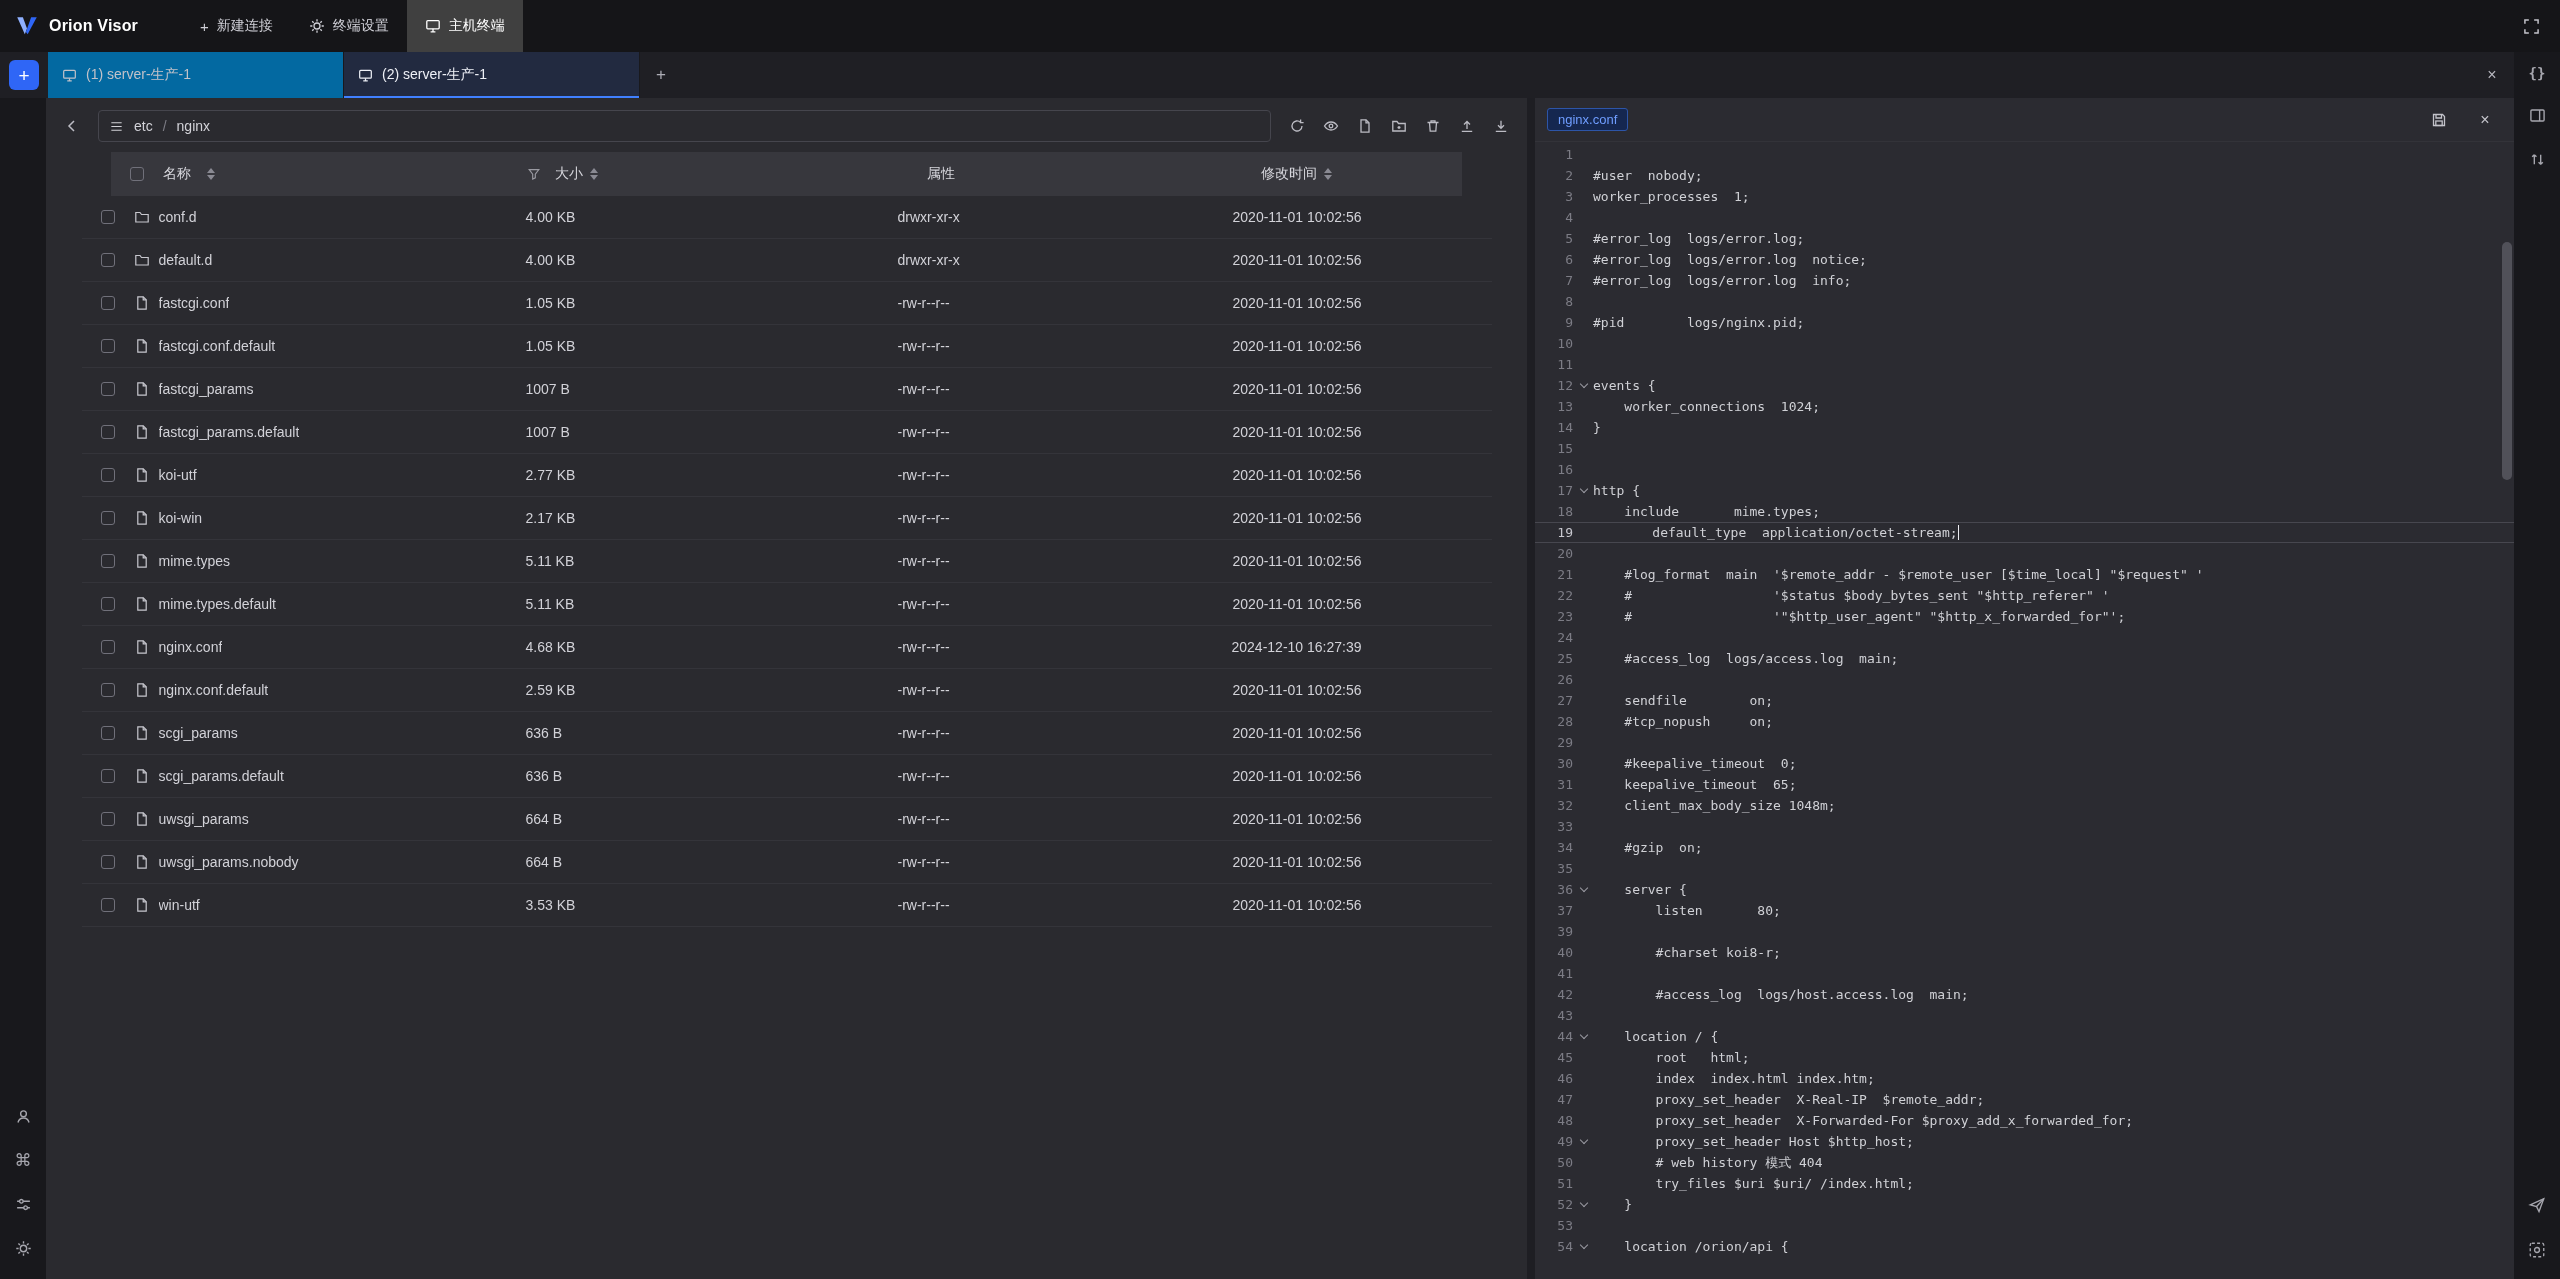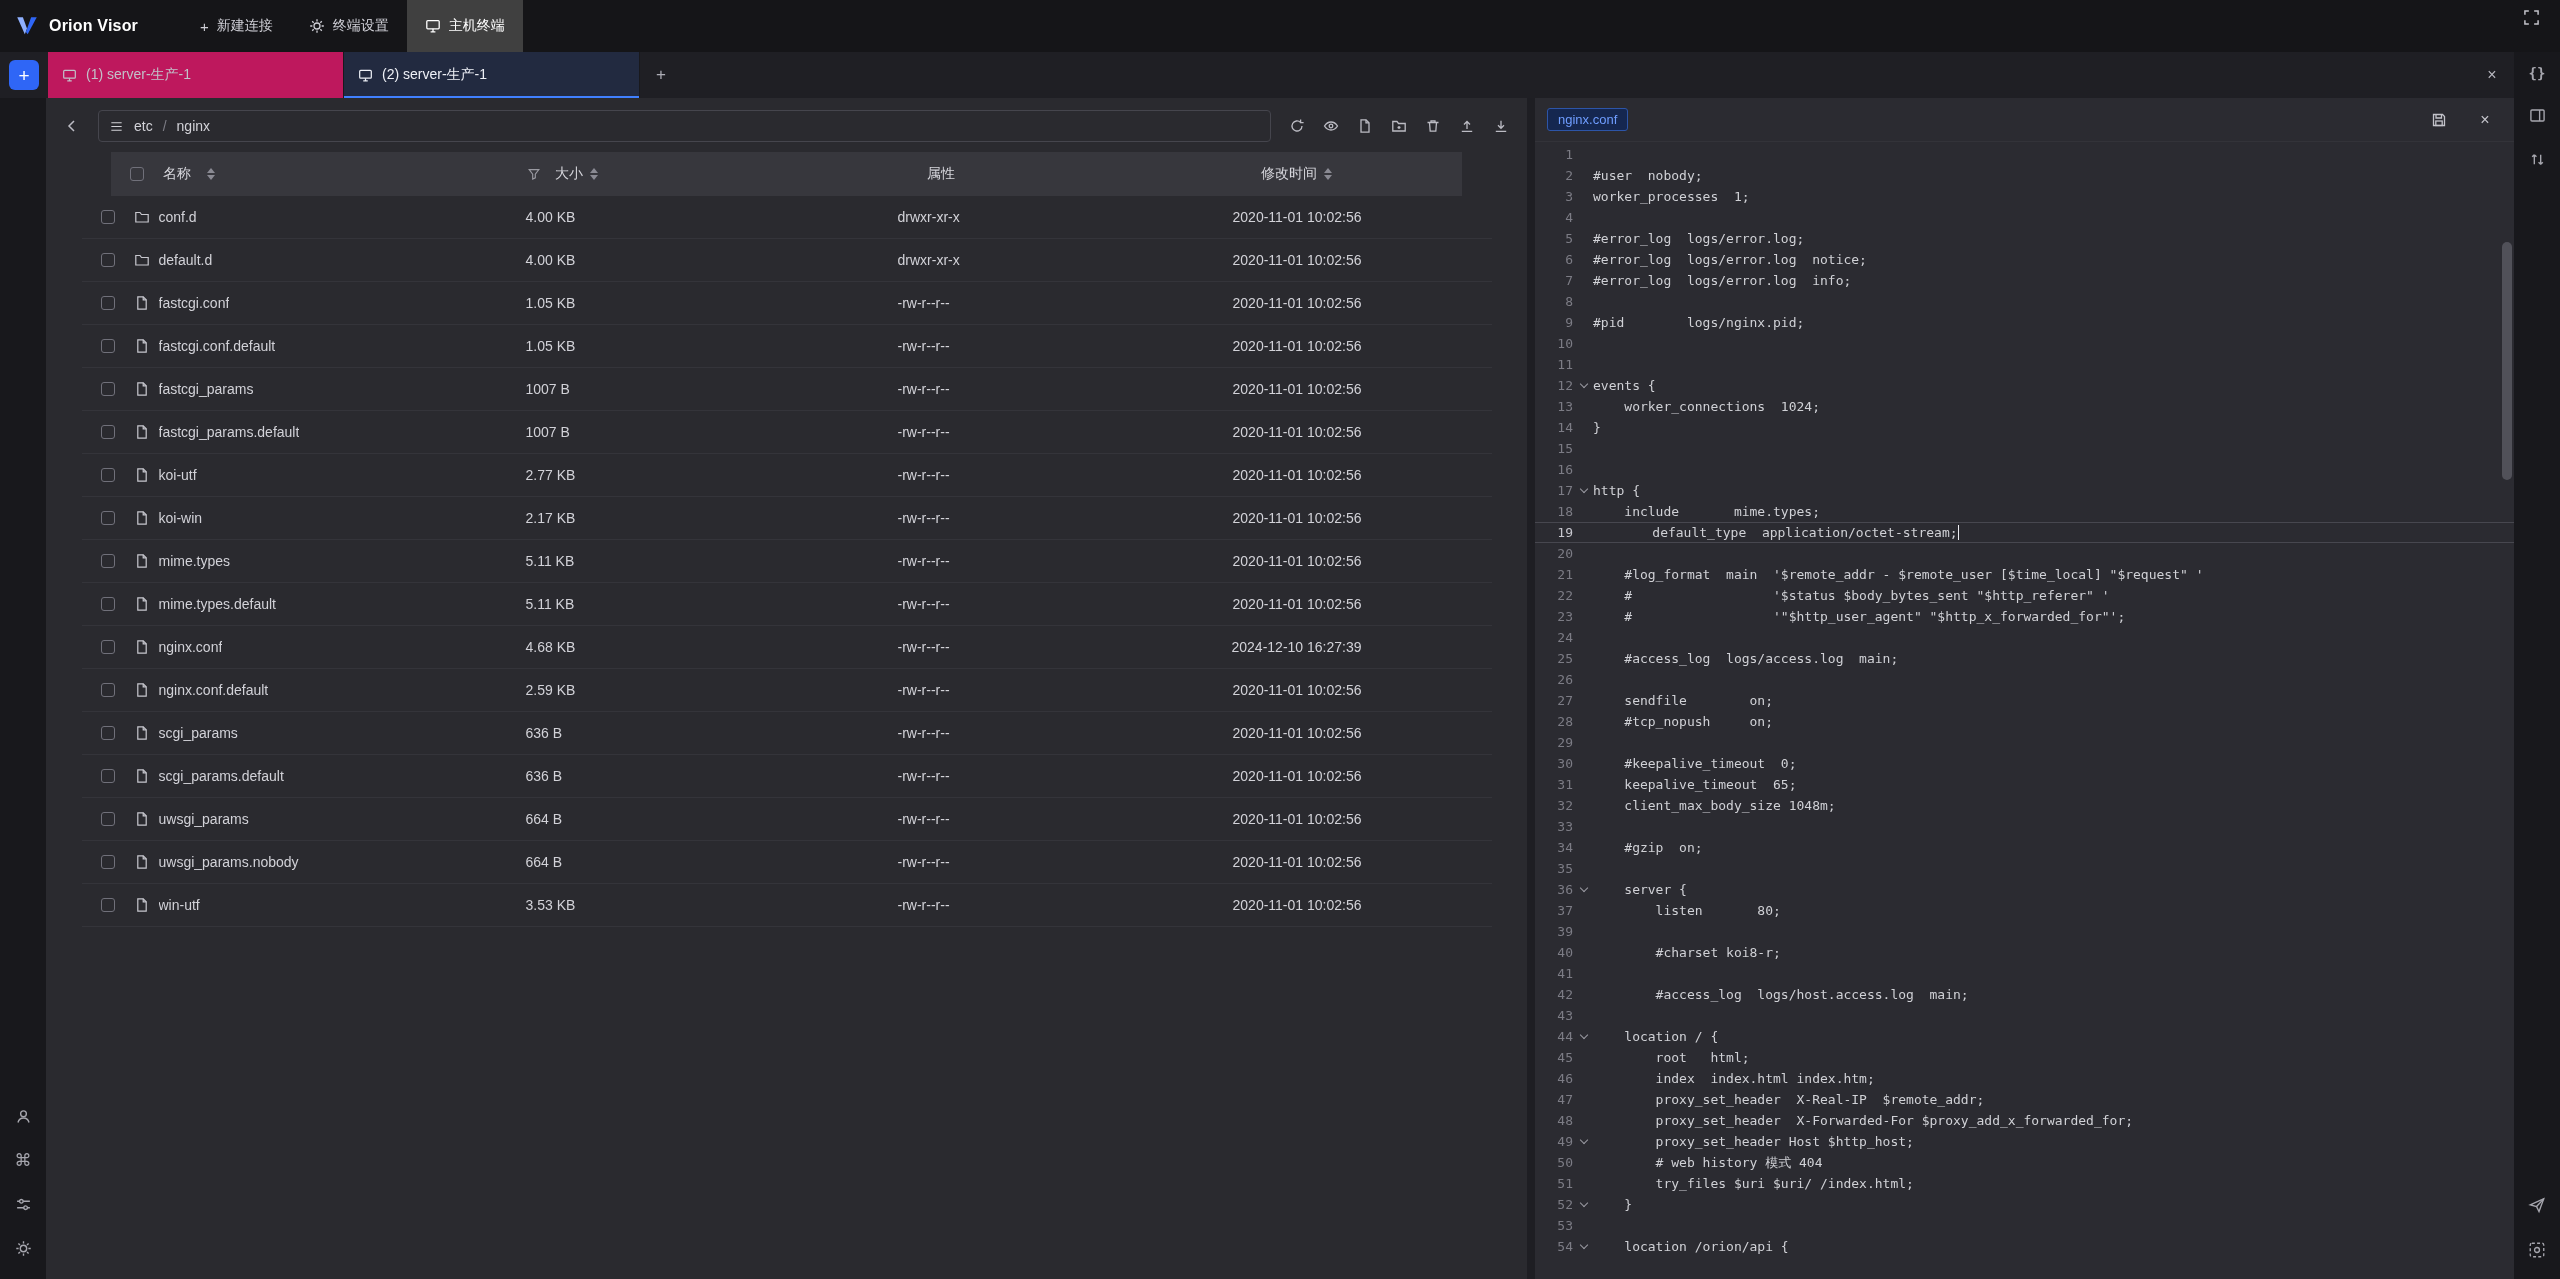--- a/index.html
+++ b/index.html
@@ -3,38 +3,38 @@
 <meta charset="utf-8">
 <style>
   * { margin:0; padding:0; box-sizing:border-box; }
   html,body { width:2560px; height:1279px; overflow:hidden; }
   body { font-family:"Liberation Sans","DejaVu Sans",sans-serif; font-size:14px; color:#d8d8dc; background:#2a2a2f; }
   svg { display:block; }
 
   .app { width:2560px; height:1279px; display:flex; flex-direction:column; overflow:hidden; }
 
   
-  .topbar { flex:0 0 52px; background:#151518; display:flex; padding:0 12px 0 14px; }
+  .topbar { flex:0 0 52px; background:#151518; display:flex; align-items:center; padding:0 12px 0 14px; }
   .logo { display:flex; align-items:center; gap:9px; margin-right:44px; }
   .logo-title { font-size:16px; font-weight:700; color:#ffffff; letter-spacing:.2px; }
   .menu { display:flex; align-self:stretch; }
   .menu-item { display:flex; align-items:center; gap:8px; padding:0 18px; color:#cfcfd6; cursor:pointer; }
   .menu-item.active { background:#404040; color:#ffffff; }
   .mi-glyph { font-size:15px; line-height:1; }
   .topbar-spacer { flex:1; }
   .icon-btn { width:34px; height:34px; display:flex; align-items:center; justify-content:center; color:#c3c3ca; cursor:pointer; border-radius:4px; }
 
   
   .main { flex:1; display:flex; min-height:0; }
   .left-col { flex:1; display:flex; flex-direction:column; min-width:0; }
 
   
   .tabbar { flex:0 0 46px; background:#1f1f24; display:flex; align-items:stretch; }
   .add-conn-btn { width:30px; height:30px; align-self:center; margin:0 9px; border-radius:6px; background:#2f66f6; color:#fff; font-size:19px; line-height:1; display:flex; align-items:center; justify-content:center; cursor:pointer; }
-  .tab { width:296px; display:flex; align-items:center; gap:9px; padding:0 14px; background:#be185d; border-right:1px solid #19191d; color:#c2c2c9; cursor:pointer; }
+  .tab { width:296px; display:flex; align-items:center; gap:9px; padding:0 14px; background:#0369a1; border-right:1px solid #19191d; color:#c2c2c9; cursor:pointer; }
   .tab.active { background:#222a40; color:#eef0f6; box-shadow:inset 0 -2px 0 #4080ff; }
   .tab-label { white-space:nowrap; overflow:hidden; text-overflow:ellipsis; }
   .new-tab-btn { width:42px; display:flex; align-items:center; justify-content:center; color:#aeaeb6; font-size:17px; cursor:pointer; }
   .tabbar-spacer { flex:1; }
   .close-tabs-btn { width:44px; display:flex; align-items:center; justify-content:center; color:#b6b6be; font-size:16px; cursor:pointer; }
 
   
   .content { flex:1; display:flex; min-height:0; }
 
   .left-strip { flex:0 0 46px; background:#18181c; display:flex; flex-direction:column; align-items:center; justify-content:flex-end; gap:27px; padding-bottom:22px; color:#a6a6ae; }

